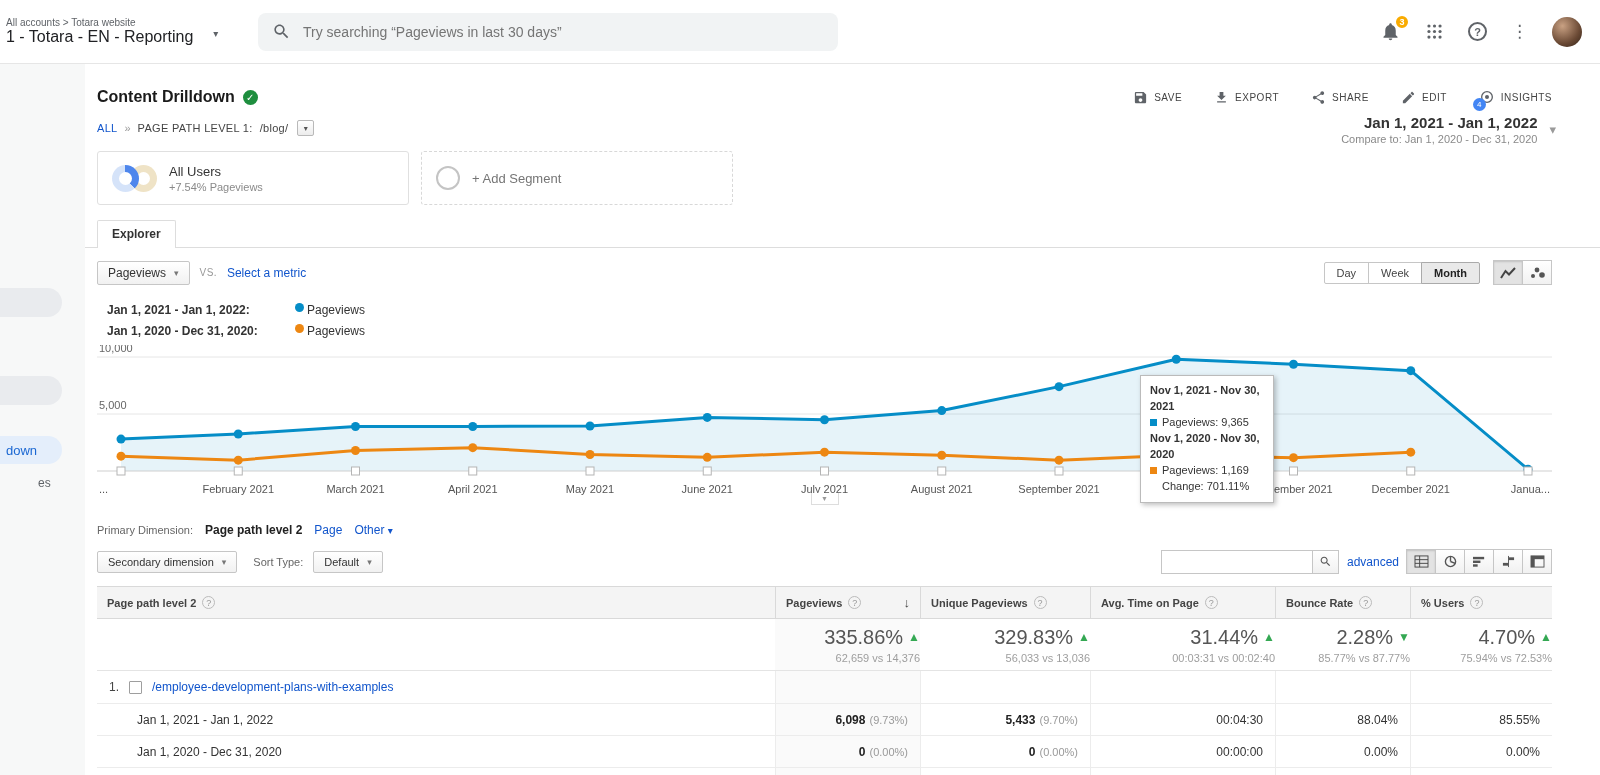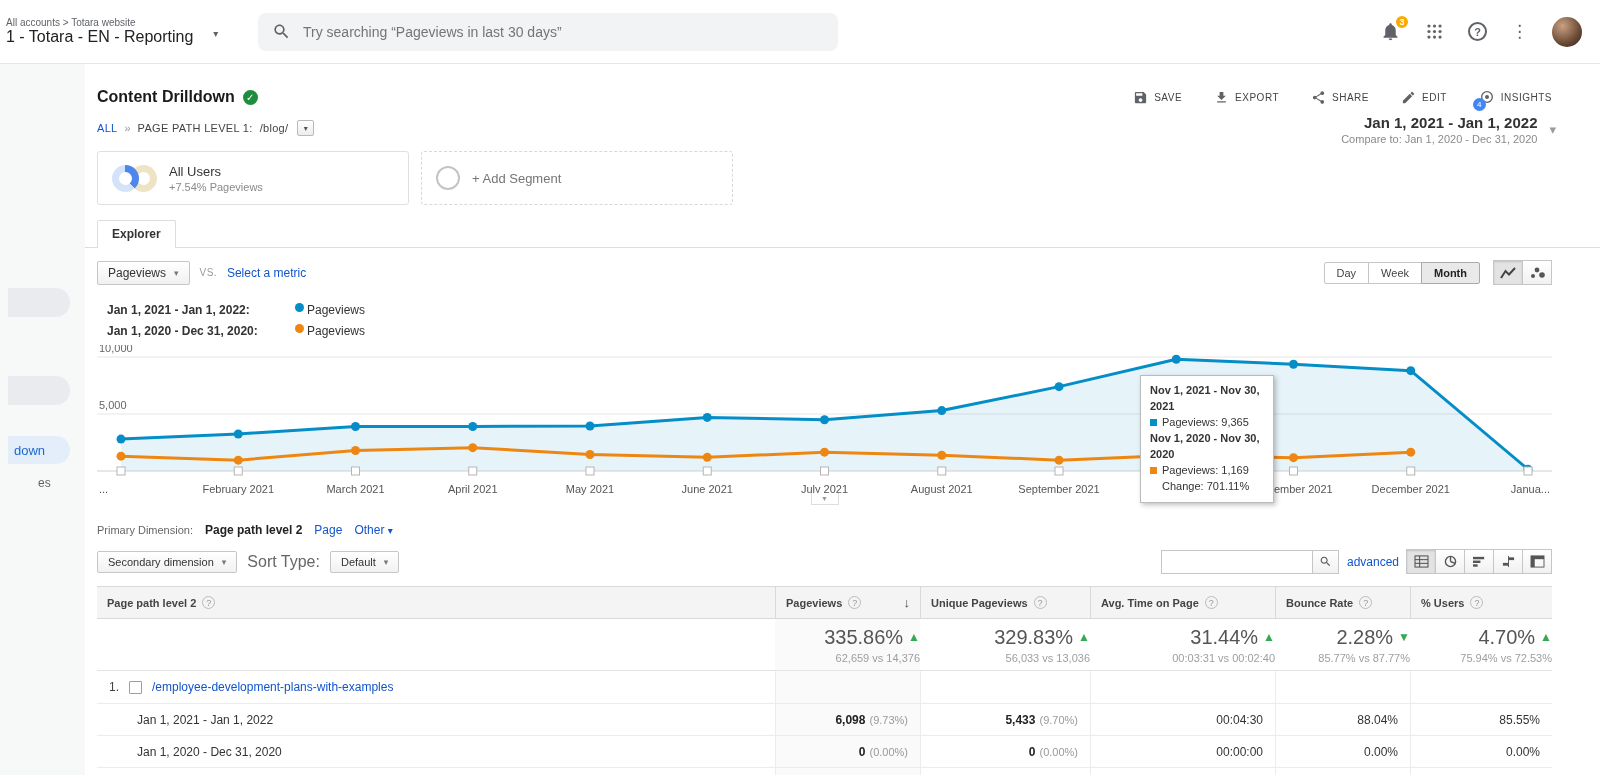--- a/index.html
+++ b/index.html
@@ -45,21 +45,21 @@
   .more-dots { font-size: 17px; color: #5f6368; line-height: 1; }
   .avatar {
     width: 30px; height: 30px; border-radius: 50%;
     background: radial-gradient(circle at 35% 30%, #c9a183, #6b4a35 60%, #2f2016);
   }
 
   
   .app { display: flex; height: 712px; }
   .rail { width: 85px; background: #f7f8f8; position: relative; flex: none; }
   .rail-pill {
-    position: absolute; left: 8px; width: 62px; height: 29px;
+    position: absolute; left: 0; width: 62px; height: 29px;
     background: #e9ebee; border-radius: 0 16px 16px 0; cursor: pointer;
   }
   .rail-pill.p1 { top: 224px; }
   .rail-pill.p2 { top: 312px; }
   .rail-pill.active {
     top: 372px; height: 28px; background: #e4eefb; color: #1a67d2;
     font-size: 13px; display: flex; align-items: center; padding-left: 6px;
   }
   .rail-text { position: absolute; top: 412px; left: 38px; font-size: 12px; color: #5f6368; cursor: pointer; }
 
@@ -171,21 +171,21 @@
     position: absolute; left: 50%; top: 148px; transform: translateX(-50%);
     width: 28px; height: 12px; background: #fff; border: 1px solid #ddd; border-top: none;
     display: flex; align-items: center; justify-content: center; font-size: 7px; color: #999; cursor: pointer;
   }
 
   
   .dim-row { display: flex; align-items: center; gap: 12px; padding: 16px 48px 4px 12px; }
   .dim-label { font-size: 11px; color: #666; }
   .dim-active { font-size: 12px; font-weight: bold; color: #222; }
   .controls-row { display: flex; align-items: center; gap: 10px; padding: 8px 48px 10px 12px; }
-  .sort-label { font-size: 16px; color: #666; }
+  .sort-label { font-size: 11px; color: #666; margin-left: 6px; }
   .controls-right { margin-left: auto; display: flex; align-items: center; gap: 8px; }
   .search-box { display: flex; }
   .search-box input {
     width: 152px; height: 24px; border: 1px solid #c6c6c6; padding: 0 6px; font-size: 12px;
     font-family: inherit; outline: none; color: #333;
   }
   .search-go {
     width: 27px; height: 24px; border: 1px solid #c6c6c6; margin-left: -1px;
     background: linear-gradient(#fff, #f1f1f1); display: flex; align-items: center; justify-content: center; cursor: pointer;
   }

